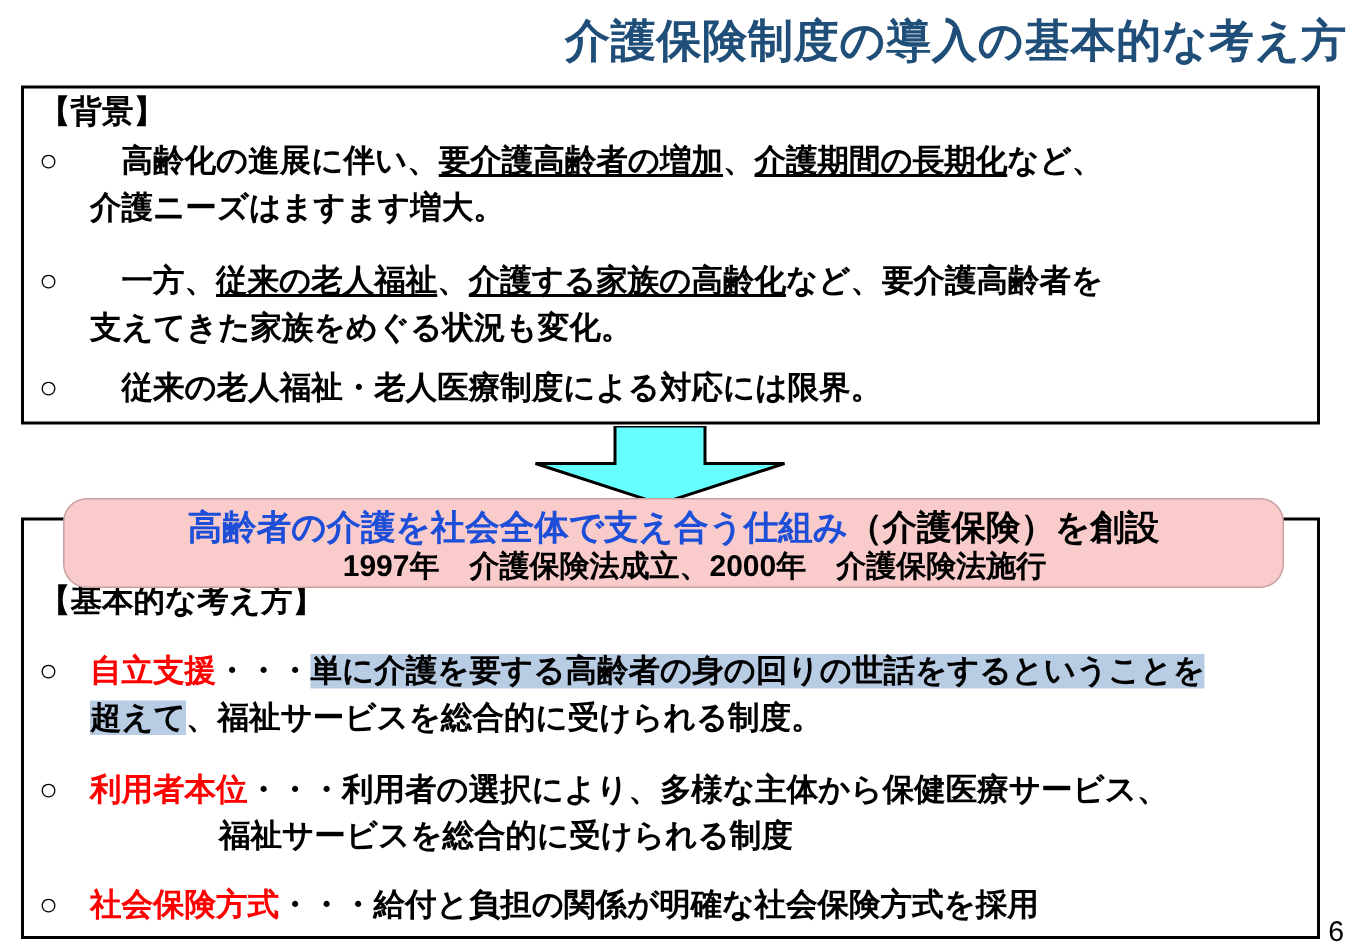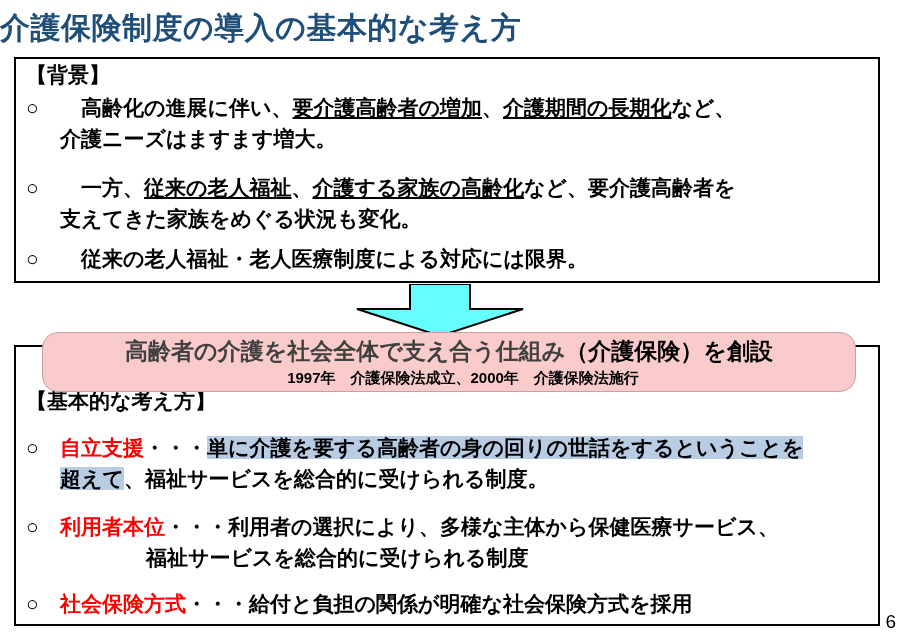--- a/index.html
+++ b/index.html
@@ -21,21 +21,21 @@
     inset: 0;
     background: #ffffff;
   }
 
   
   .slide-title {
     position: absolute;
     top: 8px;
     left: 0;
     width: 898px;
-    text-align: left;
+    text-align: right;
     font-size: 30px;
     font-weight: bold;
     color: #1F4E79;
     letter-spacing: 0.5px;
     line-height: 40px;
     white-space: nowrap;
   }
 
   
   .panel {
@@ -120,23 +120,23 @@
     z-index: 5;
     padding-top: 3px;
   }
   #concept-callout .headline {
     font-size: 23px;
     font-weight: bold;
     line-height: 30px;
     color: #000000;
     white-space: nowrap;
   }
-  #concept-callout .headline .red { color: #404040; }
+  #concept-callout .headline .red { color: #1d4ed8; }
   #concept-callout .subline {
-    font-size: 15px;
+    font-size: 20px;
     font-weight: bold;
     line-height: 24px;
     color: #000000;
     white-space: nowrap;
     margin-left: 28px;
   }
 
   
   #page-number {
     position: absolute;

